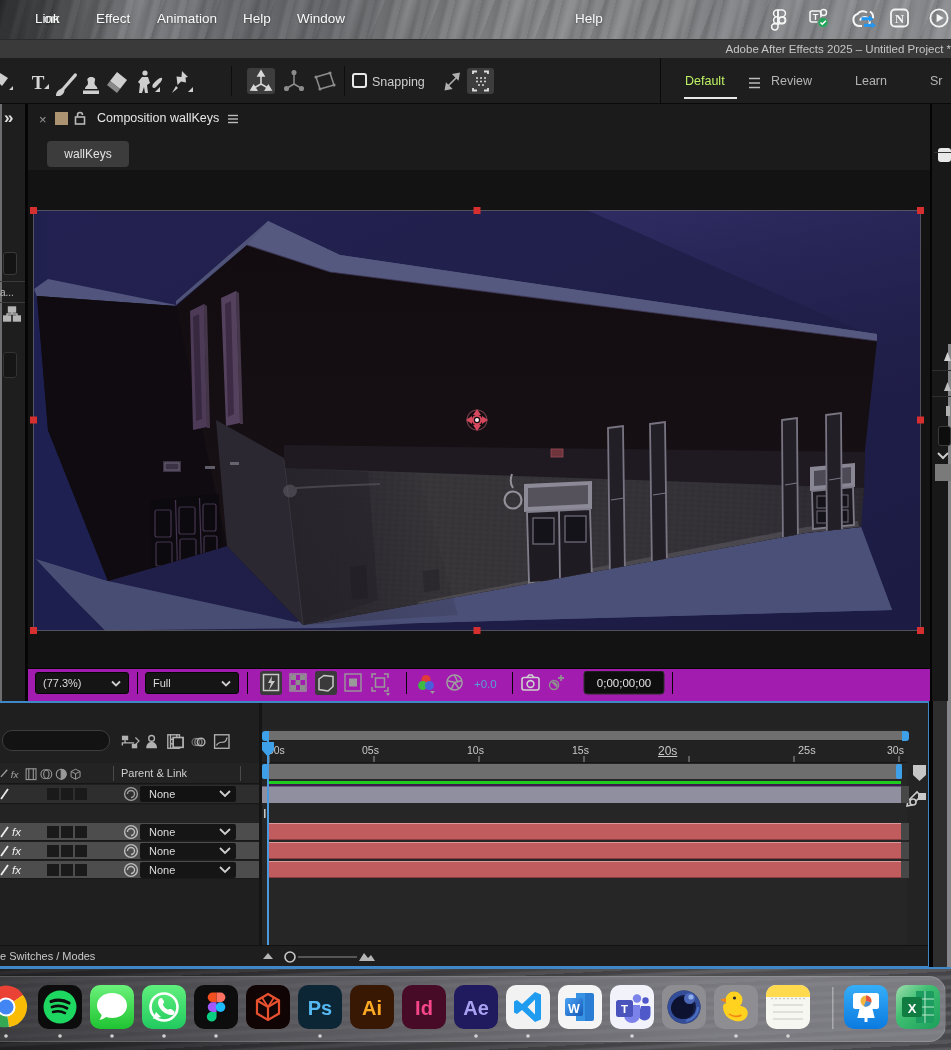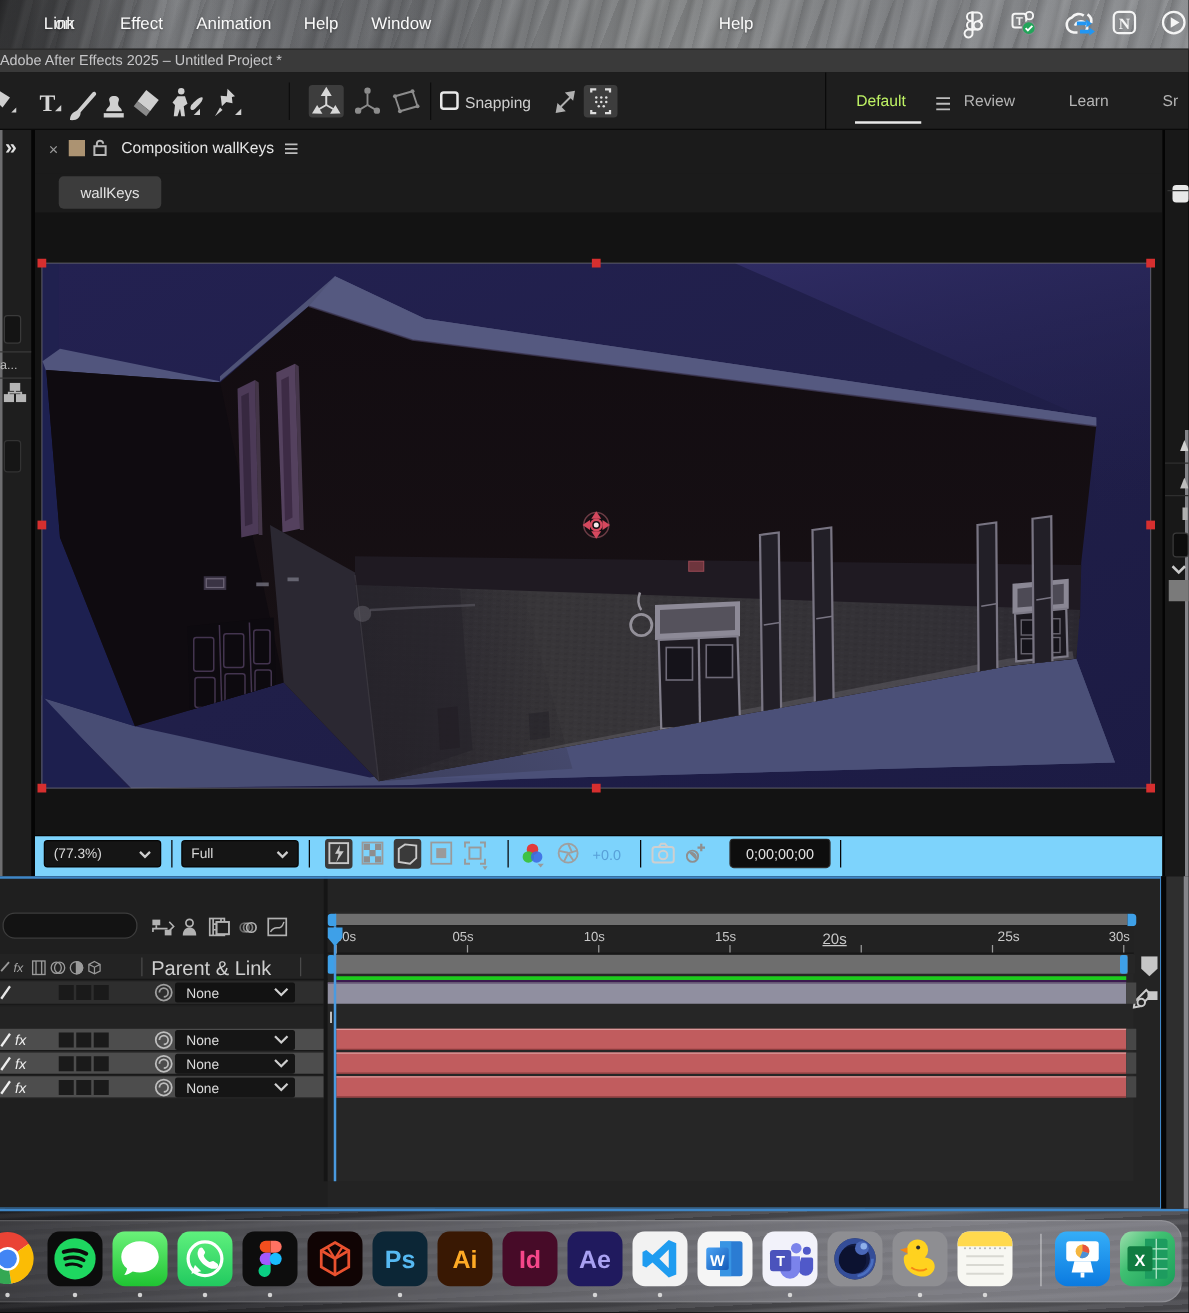--- a/index.html
+++ b/index.html
@@ -58,21 +58,21 @@
     </g>
 
     <g transform="translate(158,0)">
       <circle cx="11" cy="12" r="8.6" fill="none" stroke="#f5f5f5" stroke-width="1.8"></circle>
       <path d="M8.6,7.8 l7,4.2 l-7,4.2 z" fill="#f5f5f5"></path>
     </g>
   </svg>
 </div>
 
 <div class="abs" id="titlebar" style="left:0;top:39px;width:951px;height:19px;background:#3a3a3a;border-top:1px solid #2b2b2b;">
-  <div style="text-align:left;font-size:11.5px;color:#c6c6c8;line-height:18px;">Adobe After Effects 2025 – Untitled Project *</div>
+  <div style="text-align:right;font-size:11.5px;color:#c6c6c8;line-height:18px;">Adobe After Effects 2025 – Untitled Project *</div>
 </div>
 
 <div class="abs" id="toolbar" style="left:0;top:58px;width:951px;height:46px;background:#1e1e1e;border-bottom:1px solid #0a0a0a;">
   <svg class="abs" style="left:0;top:0;" width="660" height="46" viewBox="0 0 660 46">
 
     <path d="M0,15 l8,5 l-6,8 l-2,-2 z" fill="#cfcfcf"></path>
     <path d="M9,32 l4,0 l0,-4 z" fill="#cfcfcf"></path>
 
     <text x="38" y="31" font-size="19" font-weight="bold" fill="#d6d6d6" text-anchor="middle" font-family="Liberation Serif,serif">T</text>
     <path d="M44,31 l5,0 l0,-5 z" fill="#cfcfcf"></path>
@@ -204,21 +204,21 @@
           <line x1="1" y1="5" x2="11" y2="5"></line>
           <line x1="1" y1="8.5" x2="11" y2="8.5"></line>
         </g>
       </svg>
   </div>
 
   <div class="abs" style="left:19px;top:37px;width:82px;height:26px;background:#3c3c3c;border-radius:4px;color:#e2e2e2;font-size:12px;text-align:center;line-height:26px;">wallKeys</div>
 
   <div class="abs" id="viewport" style="left:0;top:66px;width:902px;height:498px;background:#131313;"></div>
 
-  <div class="abs" id="compbottom" style="left:0;top:564px;width:902px;height:33px;background:#7dd3fc;border-top:1px solid #050505;">
+  <div class="abs" id="compbottom" style="left:0;top:564px;width:902px;height:33px;background:#a21caf;border-top:1px solid #050505;">
     <div class="abs" style="left:7px;top:3px;width:94px;height:22px;background:#151515;border:1px solid #060606;border-radius:3px;">
       <span style="position:absolute;left:7px;top:4px;font-size:11px;color:#dadada;">(77.3%)</span>
       <svg style="position:absolute;right:7px;top:7px;" width="10" height="8">
           <path d="M1,1.5 l4,4 l4,-4" stroke="#cdcdcd" stroke-width="1.8" fill="none"></path>
         </svg>
     </div>
     <div class="abs" style="left:109px;top:3px;width:1px;height:22px;background:#060606;"></div>
     <div class="abs" style="left:117px;top:3px;width:94px;height:22px;background:#151515;border:1px solid #060606;border-radius:3px;">
       <span style="position:absolute;left:7px;top:4px;font-size:11px;color:#dadada;">Full</span>
       <svg style="position:absolute;right:7px;top:7px;" width="10" height="8">
@@ -553,21 +553,21 @@
         <line x1="32" y1="2" x2="32" y2="14"></line>
           <line x1="37" y1="2" x2="37" y2="14"></line>
         <ellipse cx="50" cy="8" rx="4.5" ry="5"></ellipse>
         <ellipse cx="53" cy="8" rx="4.5" ry="5"></ellipse>
         <circle cx="68" cy="8" r="5.5"></circle>
         <path d="M68,2.5 a5.5,5.5 0 0 1 0,11 z" fill="#9a9a9a"></path>
         <path d="M84,2.5 l5,2.5 v6 l-5,2.5 l-5,-2.5 v-6 z M79,5 l5,2.5 l5,-2.5 M84,7.5 v6" stroke-width="1.1"></path>
       </g>
     </svg>
     <div class="abs" style="left:113px;top:3px;width:1px;height:15px;background:#4a4a4a;"></div>
-    <div class="abs" style="left:121px;top:4px;font-size:16px;color:#cfcfcf;text-align:right;">Parent &amp; Link</div>
+    <div class="abs" style="left:121px;top:4px;font-size:11px;color:#cfcfcf;text-align:right;">Parent &amp; Link</div>
     <div class="abs" style="left:240px;top:3px;width:1px;height:15px;background:#4a4a4a;"></div>
   </div>
 
   <div class="abs" style="left:262px;top:63px;width:646px;height:15px;background:#262626;">
     <div class="abs" style="left:5px;top:0;width:635px;height:15px;background:#6e6e6e;"></div>
     <div class="abs" style="left:0;top:0;width:6px;height:15px;background:#3ea0e8;border-radius:2px;"></div>
     <div class="abs" style="left:634px;top:0;width:6px;height:15px;background:#3ea0e8;border-radius:2px;"></div>
   </div>
   <div class="abs" style="left:269px;top:80px;width:632px;height:3px;background:#1ecb1e;"></div>
   <div class="abs" style="left:269px;top:83px;width:632px;height:1.5px;background:#3c1a50;"></div>
@@ -631,20 +631,29 @@
   <div class="abs" style="left:269px;top:160px;width:632px;height:17px;background:#c15c5e;border-top:1px solid #dc9a9b;box-shadow:inset 0 -1px 0 #8a3c3e;"></div>
   <div class="abs" style="left:901px;top:160px;width:8px;height:17px;background:#474747;"></div>
 
   <div class="abs" style="left:267px;top:40px;width:2px;height:204px;background:#4a9ae0;"></div>
   <svg class="abs" style="left:261px;top:40px;" width="14" height="17">
       <path d="M1,1 h12 v8 l-6,7 l-6,-7 z" fill="#3ea0e8"></path>
     </svg>
 
   <div class="abs" style="left:259px;top:0;width:3px;height:244px;background:#151515;"></div>
 
+  <div class="abs" style="left:0;top:244px;width:929px;height:22px;background:#1e1e1e;border-top:1px solid #111;">
+    <span style="position:absolute;left:0px;top:4px;font-size:11px;color:#c9c9c9;">e Switches / Modes</span>
+    <svg style="position:absolute;left:262px;top:4px;" width="120" height="14" viewBox="0 0 120 14">
+      <path d="M6,3 l5,6 h-10 z" fill="#b5b5b5"></path>
+      <circle cx="28" cy="7" r="5" fill="none" stroke="#c9c9c9" stroke-width="1.6"></circle>
+      <line x1="36" y1="7" x2="95" y2="7" stroke="#6a6a6a" stroke-width="1.5"></line>
+      <path d="M97,11 l5,-8 l4,5 l3,-3 l4,6 z" fill="#b5b5b5"></path>
+    </svg>
+  </div>
 
   <div class="abs" style="left:0;top:0;width:929px;height:1.5px;background:#3f87c7;"></div>
   <div class="abs" style="left:0;top:264.5px;width:929px;height:1.5px;background:#3f87c7;"></div>
   <div class="abs" style="left:927.5px;top:0;width:1.5px;height:266px;background:#3f87c7;"></div>
 </div>
 
 <div class="abs" style="left:929px;top:701px;width:22px;height:266px;background:#2e2e2e;">
   <div class="abs" style="left:0;top:0;width:4px;height:266px;background:#050505;"></div>
   <div class="abs" style="left:18px;top:0;width:4px;height:266px;background:#85858a;"></div>
 </div>

